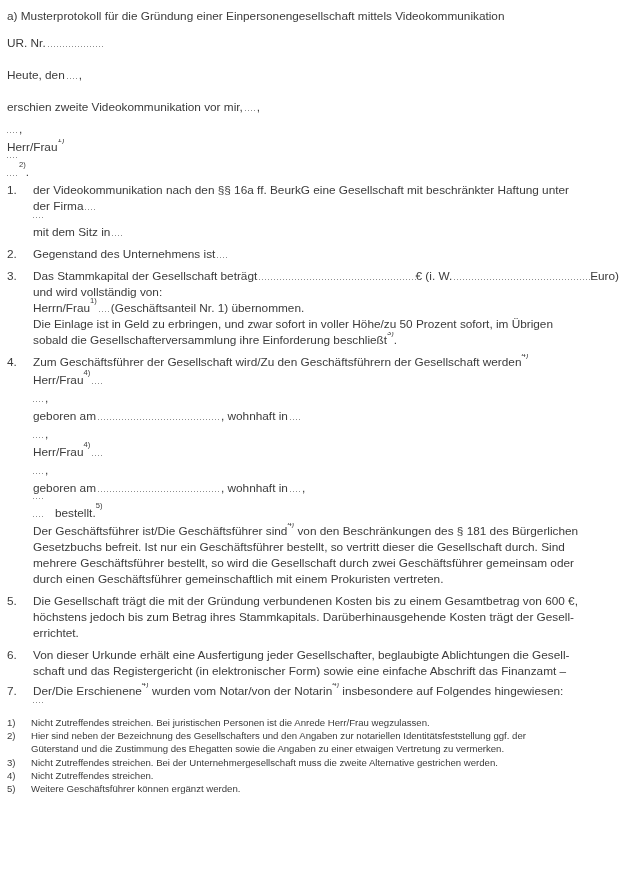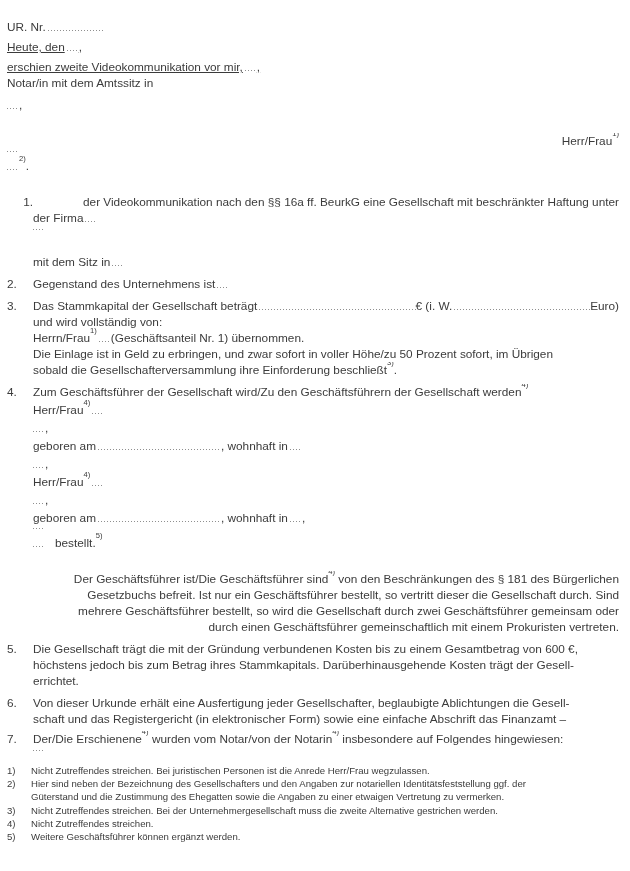--- a/index.html
+++ b/index.html
@@ -22,51 +22,51 @@
   .dots.w57  { flex: 0 0 57px; }
   .dots.w123 { flex: 0 0 123px; }
   .dots.g115 { flex: 1.15 1 0; }
   .dots.g100 { flex: 1 1 0; }
   sup { font-size: 7.6px; line-height: 0; position: relative; top: -4px; }
   .tail { margin-left: 10px; }
   .item { display: flex; }
   .inum { flex: 0 0 26px; }
   .ibody { flex: 1 1 auto; min-width: 0; }
   .mt-2 { margin-top: 2px; }  .mt-3 { margin-top: 3px; }
-  .mt-4 { margin-top: 4px; }  .mt-5 { margin-top: 20px; text-align: right; }
+  .mt-4 { margin-top: 4px; }  .mt-5 { margin-top: 2px; }
   .mt-6 { margin-top: 6px; }
-  .mt-11 { margin-top: 11px; text-align: right; } .mt-12 { margin-top: 4px; text-decoration: underline; }
+  .mt-11 { margin-top: 11px; text-align: right; } .mt-12 { margin-top: 16px; }
   .fns { margin-top: 9px; }
   .fn { display: flex; font-size: 9.6px; line-height: 13.2px; }
   .fn-num { flex: 0 0 24px; }
   .fn-text { flex: 1 1 auto; min-width: 0; }
 </style>
 </head>
 <body>
 
 <div class="page">
 
+  <div class="nw">a) Musterprotokoll für die Gründung einer Einpersonengesellschaft mittels Videokommunikation</div>
 
   <div class="fl mt-11">
     <span>UR. Nr.</span>
     <span class="dots w57"></span>
   </div>
 
   <div class="fl mt-12">
     <span>Heute, den</span>
     <span class="dots"></span>
     <span>,</span>
   </div>
 
   <div class="fl mt-12">
     <span>erschien zweite Videokommunikation vor mir,</span>
     <span class="dots"></span>
     <span>,</span>
   </div>
-  <div class="nw">Notar/in mit dem Amtssitz in</div>
 
   <div class="fl mt-6">
     <span class="dots lead"></span>
     <span>,</span>
   </div>
 
   <div class="nw mt-5">
     <span>Herr/Frau</span><sup>1)</sup>
   </div>
   <div class="fl mt-2">

